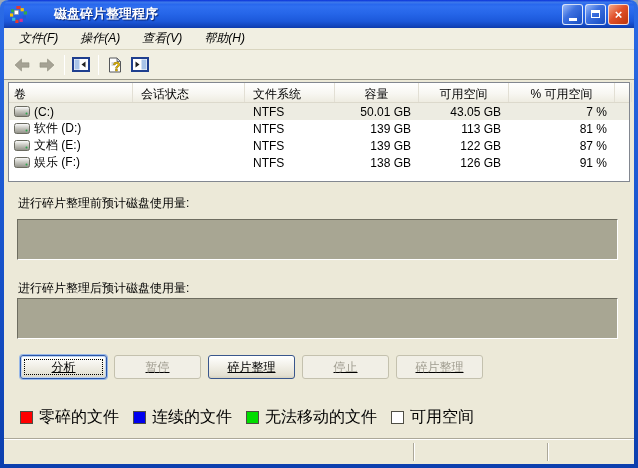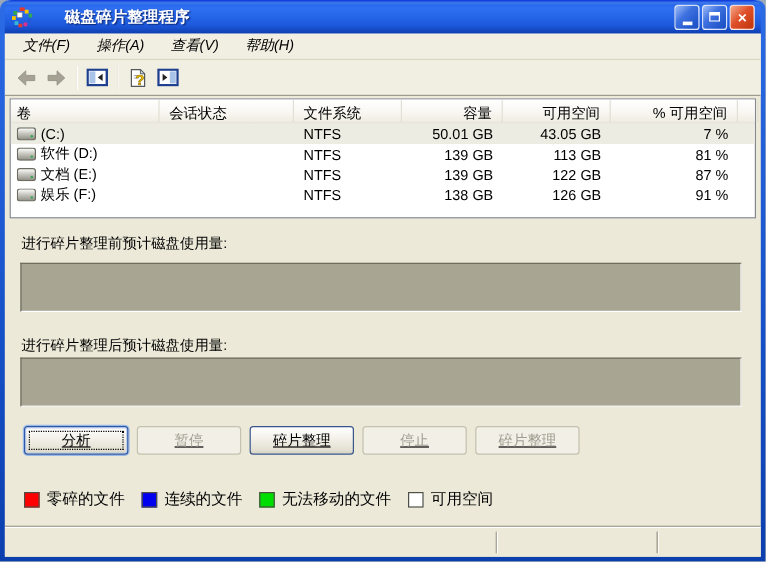--- a/index.html
+++ b/index.html
@@ -48,21 +48,21 @@
     position:absolute;top:54px;left:4px;width:622px;height:100px;
     background:#fff;border:1px solid #828790;font-size:12px;color:#000;
   }
   .lv-grid{display:grid;grid-template-columns:124px 112px 90px 84px 90px 106px 1fr;}
   .lv-header{
     height:20px;background:linear-gradient(180deg,#ffffff 0%,#f8f7f2 55%,#eeece1 100%);
     border-bottom:1px solid #dcd9cc;
   }
   .lv-hcell{padding:3px 8px 0 8px;border-right:1px solid #e2dfd4;white-space:nowrap;overflow:hidden;}
   .lv-hcell.first{padding-left:5px;}
-  .lv-hcell.r{text-align:right;}
+  .lv-hcell.r{text-align:center;}
   .lv-row{height:17px;align-items:center;}
   .lv-row.selected{background:#edece2;}
   .cell{white-space:nowrap;overflow:hidden;padding:0 8px;}
   .cell.vol{display:flex;align-items:center;gap:4px;padding:0 0 0 5px;}
   .cell.r{text-align:right;}
   
   .lowerpanel{position:absolute;top:155px;left:0;width:508px;height:253px;}
   .panel-label{position:absolute;left:14px;font-size:12px;color:#000;white-space:nowrap;}
   .usagebar{
     position:absolute;left:13px;width:601px;height:41px;background:#a8a693;
@@ -72,21 +72,21 @@
   .xpbtn{
     width:87px;height:24px;font-size:12px;color:#000;
     display:flex;align-items:center;justify-content:center;
     border-radius:3px;border:1px solid #39568c;position:relative;
     background:linear-gradient(180deg,#ffffff 0%,#f2f0e8 45%,#e3e0d2 88%,#d6d2c0 100%);
     font-family:inherit;padding:0;
   }
   .xpbtn.focused{border-color:#2c56a8;box-shadow:0 0 0 1px #98b8e8, inset 0 0 0 1px #bdd2f0;}
   .xpbtn.focused::after{content:"";position:absolute;inset:3px;border:1px dotted #000;}
   .xpbtn.disabled{border-color:#c4c1ae;background:#f1efe6;color:#a09d90;}
-  .legend{position:absolute;top:224px;left:16px;display:flex;align-items:center;font-size:13px;color:#000;}
+  .legend{position:absolute;top:224px;left:16px;display:flex;align-items:center;font-size:16px;color:#000;}
   .legend-item{display:flex;align-items:center;margin-right:14px;}
   .swatch{width:13px;height:13px;border:1px solid #4e4e44;margin-right:6px;background:#fff;}
   
   .groove{position:absolute;bottom:24px;left:0;width:630px;height:2px;
     background:linear-gradient(180deg,#aca899 0,#aca899 50%,#ffffff 50%,#ffffff 100%);}
   .statusbar{position:absolute;bottom:0;left:0;width:630px;height:24px;background:#ece9d8;}
   .sb-sep{position:absolute;top:3px;width:2px;height:18px;
     background:linear-gradient(90deg,#aca899 0,#aca899 50%,#ffffff 50%,#ffffff 100%);}
 </style>
 </head>

